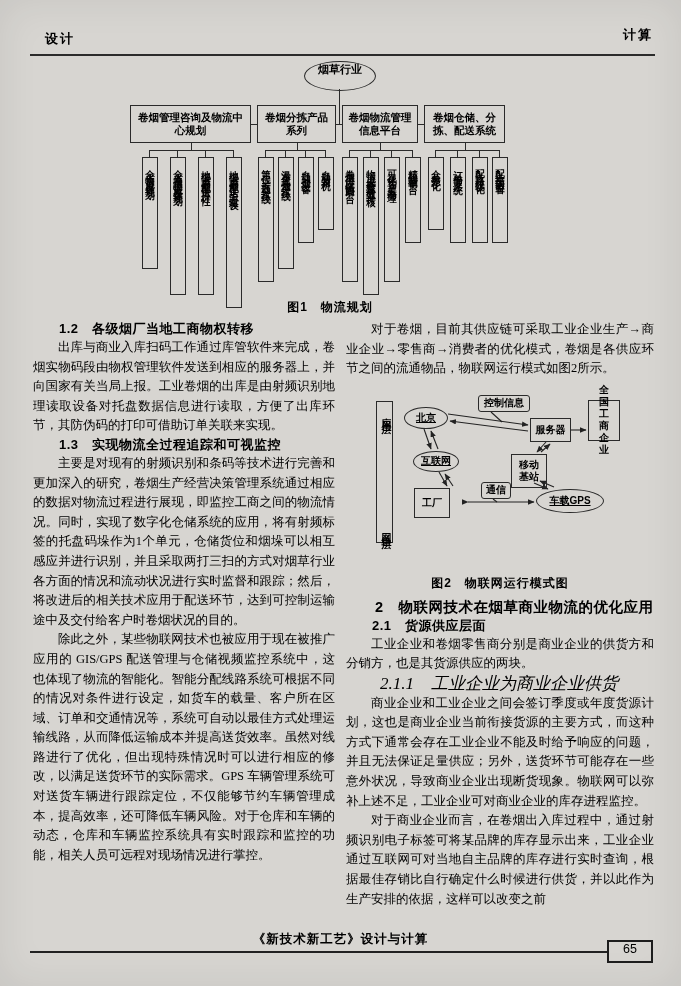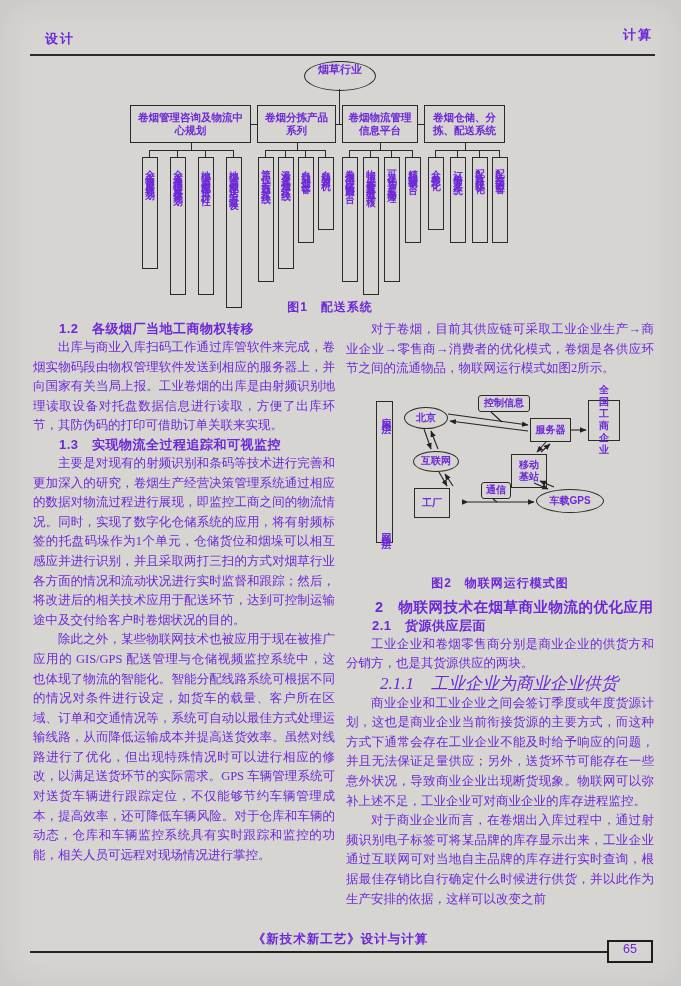--- a/index.html
+++ b/index.html
@@ -1,18 +1,18 @@
 <!DOCTYPE html>
 <html><head>
 <meta charset="utf-8">
 <style>
   html,body{margin:0;padding:0;}
   body{background:#b8b6b2;font-family:"Liberation Serif", serif;}
   .page{position:relative;width:681px;height:986px;margin:0 auto;background:#d7d5d1;
-        box-shadow:inset 0 0 40px rgba(0,0,0,.08);overflow:hidden;color:#6d28d9;}
+        box-shadow:inset 0 0 40px rgba(0,0,0,.08);overflow:hidden;color:#000000;}
 
   
   .hdr-left{position:absolute;left:45px;top:30px;font:700 13px "Liberation Sans",sans-serif;letter-spacing:2px;}
   .hdr-right{position:absolute;right:28px;top:26px;font:700 13px "Liberation Sans",sans-serif;letter-spacing:2px;}
   .hdr-rule{position:absolute;left:30px;top:54px;width:625px;height:2px;background:#2b2b2b;}
 
   
   .fig1 line, .line{position:absolute;background:#2a2a2a;}
   .f1-root{position:absolute;left:304px;top:61px;width:70px;height:28px;border:1px solid #2a2a2a;
            border-radius:50%;text-align:center;line-height:27px;font:600 11px "Liberation Sans",sans-serif;}
@@ -35,21 +35,21 @@
   .h-num{font:700 13px "Liberation Sans",sans-serif;margin:3px 0 3px;text-indent:0;letter-spacing:.5px;}
   .h-sec{font:700 14.5px "Liberation Sans",sans-serif;margin:8px 0 8px;text-indent:0;letter-spacing:.5px;}
   .h-sub{font-size:17px;margin:2px 0;text-indent:0;font-style:italic;}
 
   
   .fig2{position:relative;width:300px;height:182px;margin:6px 0 0 4px;}
   .fig2 svg{position:absolute;left:0;top:0;}
   .n-box{position:absolute;border:1px solid #2a2a2a;box-sizing:border-box;background:transparent;
          display:flex;align-items:center;justify-content:center;text-align:center;
          font:600 10px "Liberation Sans",sans-serif;line-height:12px;}
-  .n-ell{border-radius:50%;}
+  .n-ell{border-radius:50%;text-decoration:underline;}
   .n-call{border-radius:3px;}
   .layer-box{position:absolute;left:26px;top:16px;width:17px;height:142px;border:1px solid #2a2a2a;box-sizing:border-box;}
   .layer-lbl{position:absolute;left:2px;writing-mode:vertical-rl;text-orientation:upright;
              font:600 10px "Liberation Sans",sans-serif;letter-spacing:3px;}
   .fig2-caption{text-align:center;font:700 12px "Liberation Sans",sans-serif;margin:8px 0 6px;letter-spacing:1px;}
 
   
   .ftr-rule{position:absolute;left:30px;top:951px;width:577px;height:2px;background:#222;}
   .ftr-journal{position:absolute;left:0;top:931px;width:681px;text-align:center;
                font:700 12.5px "Liberation Sans",sans-serif;letter-spacing:1px;}
@@ -96,21 +96,21 @@
     <div class="f1-child" style="left:342px;height:125px">卷烟供应链协同平台</div>
     <div class="f1-child" style="left:363px;height:138px">物流成本核算绩效考核</div>
     <div class="f1-child" style="left:384px;height:125px">可视化客户关系管理</div>
     <div class="f1-child" style="left:405px;height:86px">精确营销平台</div>
 
     <div class="f1-child" style="left:428px;height:73px">仓单数字化</div>
     <div class="f1-child" style="left:450px;height:86px">订单管理系统</div>
     <div class="f1-child" style="left:472px;height:86px">配送路线优化</div>
     <div class="f1-child" style="left:492px;height:86px">配送车辆监管</div>
 
-    <div class="f1-caption">图1　配送系统</div>
+    <div class="f1-caption">图1　物流规划</div>
   </div>
 
   <div class="col col-left">
     <p class="h-num">1.2　各级烟厂当地工商物权转移</p>
     <p>出库与商业入库扫码工作通过库管软件来完成，卷烟实物码段由物权管理软件发送到相应的服务器上，并向国家有关当局上报。工业卷烟的出库是由射频识别地理读取设备对托盘数据信息进行读取，方便了出库环节，其防伪码的打印可借助订单关联来实现。</p>
     <p class="h-num">1.3　实现物流全过程追踪和可视监控</p>
     <p>主要是对现有的射频识别和条码等技术进行完善和更加深入的研究，卷烟生产经营决策管理系统通过相应的数据对物流过程进行展现，即监控工商之间的物流情况。同时，实现了数字化仓储系统的应用，将有射频标签的托盘码垛作为1个单元，仓储货位和烟垛可以相互感应并进行识别，并且采取两打三扫的方式对烟草行业各方面的情况和流动状况进行实时监督和跟踪；然后，将改进后的相关技术应用于配送环节，达到可控制运输途中及交付给客户时卷烟状况的目的。</p>
     <p>除此之外，某些物联网技术也被应用于现在被推广应用的 GIS/GPS 配送管理与仓储视频监控系统中，这也体现了物流的智能化。智能分配线路系统可根据不同的情况对条件进行设定，如货车的载量、客户所在区域、订单和交通情况等，系统可自动以最佳方式处理运输线路，从而降低运输成本并提高送货效率。虽然对线路进行了优化，但出现特殊情况时可以进行相应的修改，以满足送货环节的实际需求。GPS 车辆管理系统可对送货车辆进行跟踪定位，不仅能够节约车辆管理成本，提高效率，还可降低车辆风险。对于仓库和车辆的动态，仓库和车辆监控系统具有实时跟踪和监控的功能，相关人员可远程对现场情况进行掌控。</p>
   </div>
 

